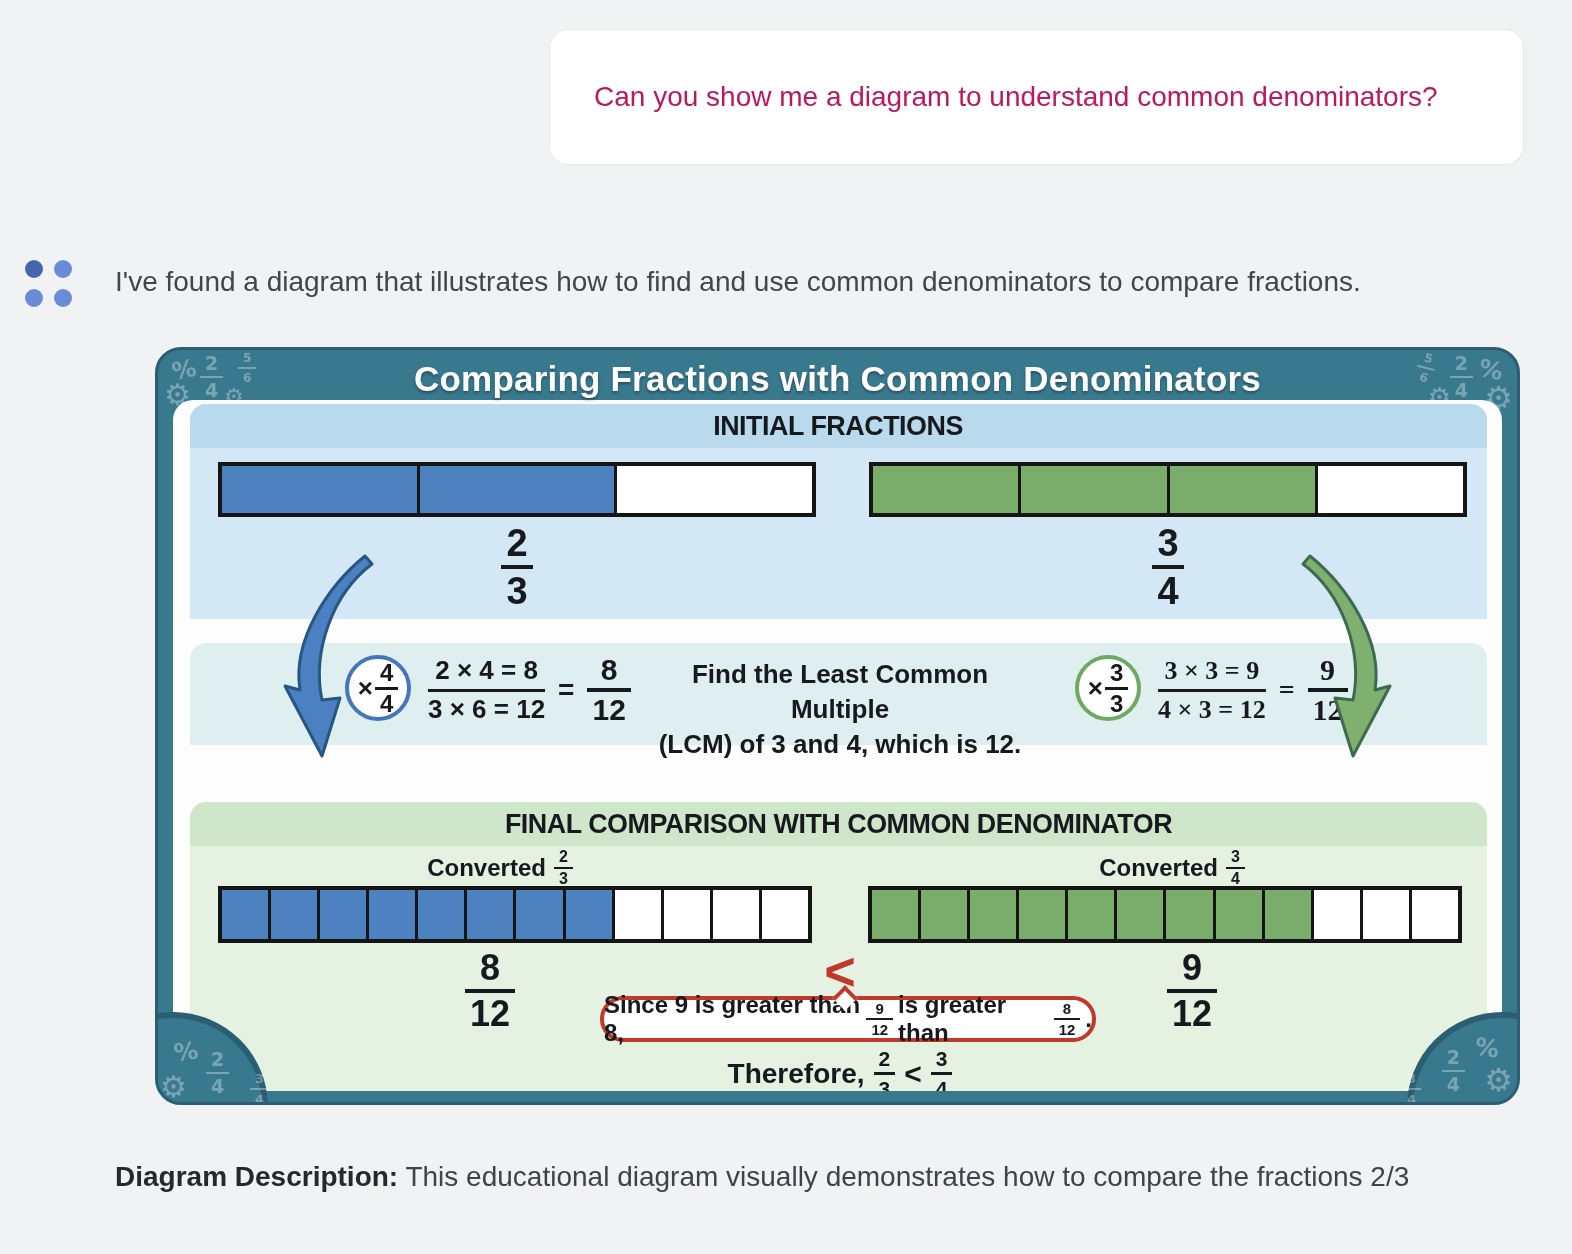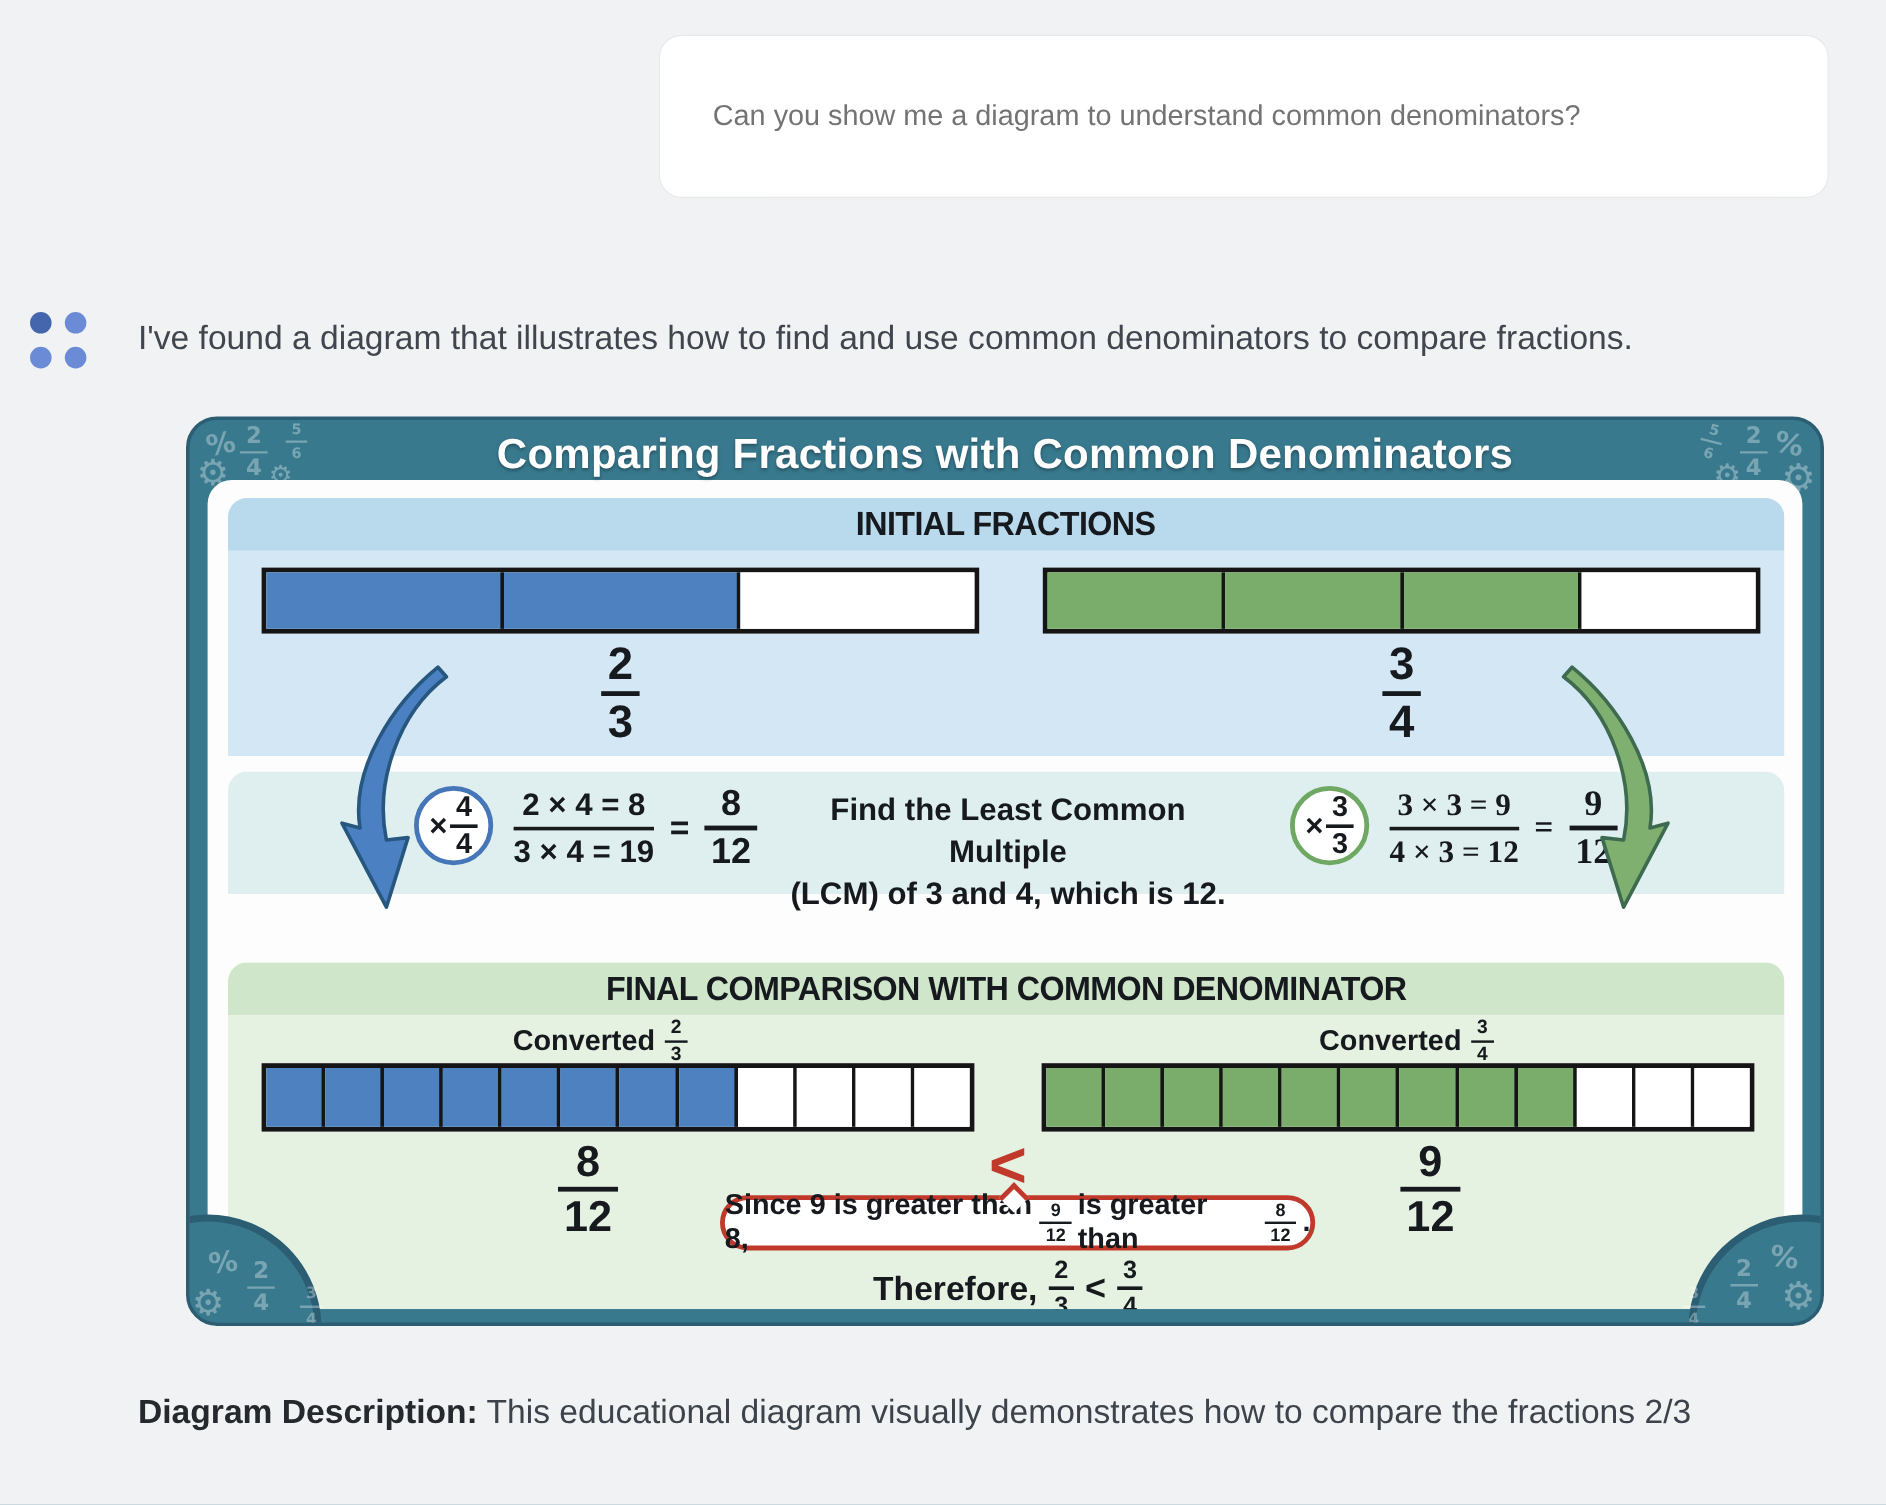--- a/index.html
+++ b/index.html
@@ -15,21 +15,21 @@
   }
   .abs{position:absolute;}
 
   
   .user-bubble{
     left:550px; top:30px; width:973px; height:134px;
     background:#ffffff; border-radius:18px;
     box-shadow:0 0 0 1px rgba(0,0,0,0.04);
     display:flex; align-items:center; padding-left:44px;
   }
-  .user-bubble p{font-size:24px; color:#737373;}
+  .user-bubble p{font-size:28px; color:#be185d;}
   .avatar{left:25px; top:260px; width:50px; height:46px;
     display:grid; grid-template-columns:18px 18px; grid-template-rows:18px 18px; gap:11px;}
   .dot{width:18px;height:18px;border-radius:50%;}
   .dot.dark{background:#4566ac;} .dot.light{background:#6b8bd6;}
   .assistant-text{left:115px; top:266px; width:1400px; font-size:28px; color:#41464e;}
 
   
   .frame{
     left:155px; top:347px; width:1365px; height:758px;
     background:var(--frame); border:3px solid var(--frame-edge);
@@ -55,21 +55,21 @@
   }
   .bulge{width:190px;height:190px;border-radius:50%;
     background:var(--frame); border:6px solid var(--frame-edge); z-index:2;}
 
   
   .section{left:17px; width:1297px; border-radius:16px; overflow:hidden;}
   .sec-head{height:44px; display:flex; align-items:center; justify-content:center;}
   .sec-head span{font-size:28px; font-weight:800; color:var(--ink);
     letter-spacing:-.5px; transform:scaleX(.96);}
   .sec-body{position:relative; width:100%;}
-  .sec-initial{top:15px; height:277px;}
+  .sec-initial{top:4px; height:277px;}
   .sec-initial .sec-head{background:#b9d9ec;} .sec-initial .sec-body{height:171px; background:#d3e7f5;}
   .sec-conv{top:243px; height:146px;}
   .sec-conv .sec-head{background:#c8e2e4;} .sec-conv .sec-body{height:102px; background:#dfeff0;}
   .sec-final{top:402px; height:289px;}
   .sec-final .sec-head{background:#d0e6ca;} .sec-final .sec-body{height:245px; background:#e6f2e1;}
 
   
   .bar{display:flex; background:#fff; border:4px solid #151515;}
   .bar-cell{flex:1; border-right:3px solid #151515; background:#fff;}
   .bar-cell:last-child{border-right:none;}
@@ -197,21 +197,21 @@
         <div class="abs mult-circle ring-blue" style="left:155px;top:12px;">
           <span class="times">×</span>
           <span class="frac f-circ">
               <span class="num">4</span>
               <span class="den">4</span>
             </span>
         </div>
         <div class="abs eq-row" style="left:238px;top:12px;justify-content:space-between;">
           <span class="eq-stack">
             <span class="eq-top">2 × 4 = 8</span>
-            <span class="eq-bottom">3 × 4 = 19</span>
+            <span class="eq-bottom">3 × 6 = 12</span>
           </span>
           <span class="eq-eq">=</span>
           <span class="frac f-res">
               <span class="num">8</span>
               <span class="den">12</span>
             </span>
         </div>
         <div class="abs lcm" style="left:460px;top:14px;width:380px;">
           <span class="line" style="display:block;">Find the Least Common Multiple</span>
           <span class="line" style="display:block;">(LCM) of 3 and 4, which is 12.</span>

